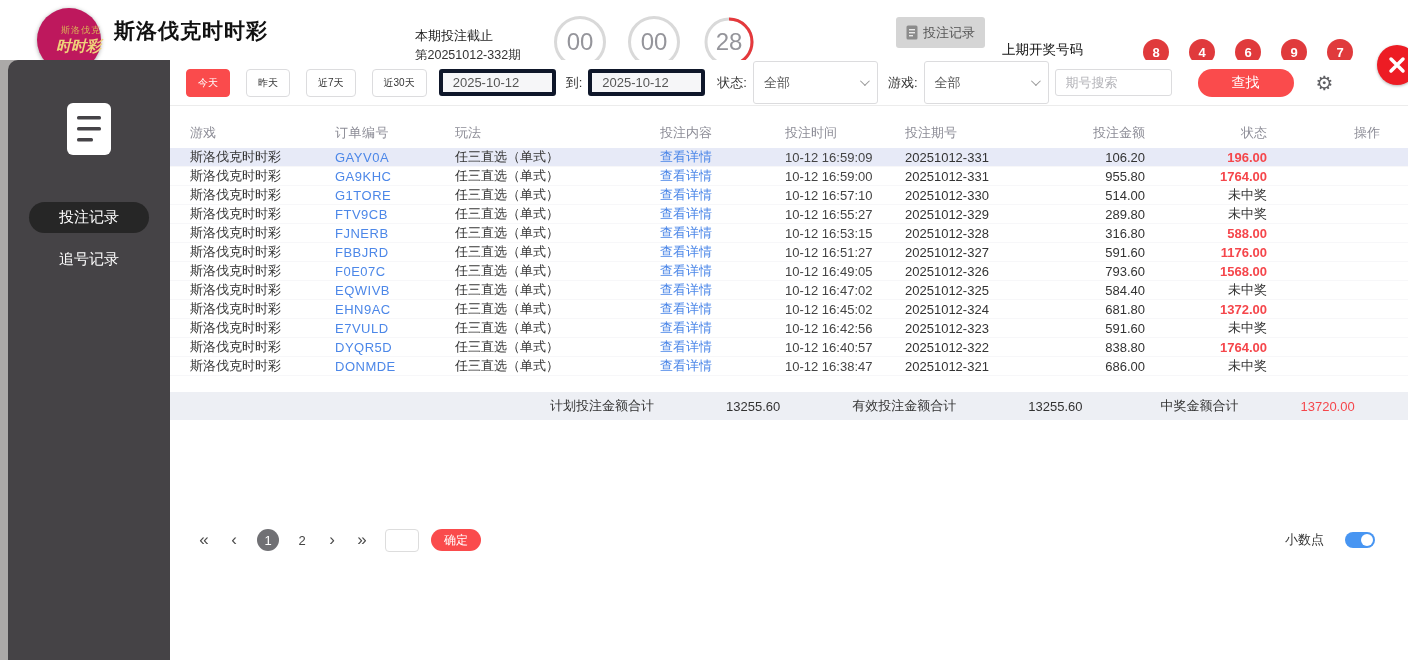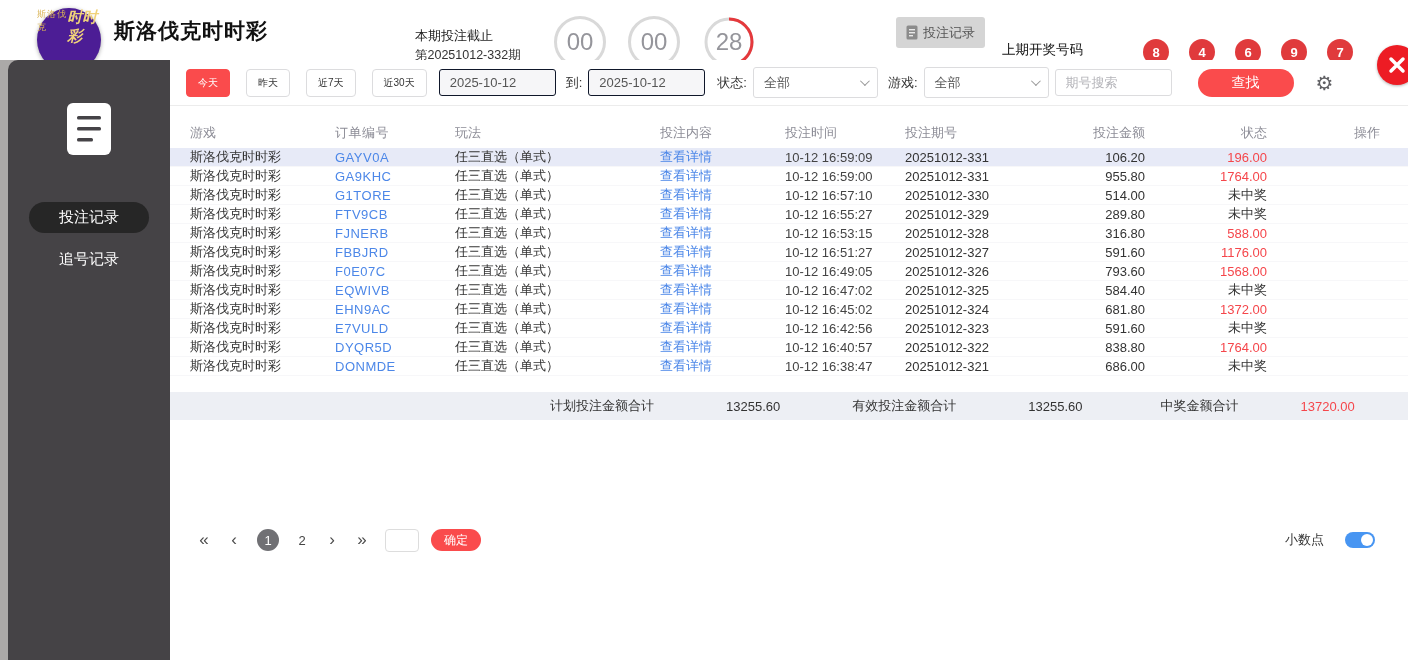--- a/index.html
+++ b/index.html
@@ -2,21 +2,21 @@
 <html><head>
 <meta charset="utf-8">
 <style>
   * { margin:0; padding:0; box-sizing:border-box; }
   html,body { width:1408px; height:660px; overflow:hidden; }
   body { font-family:"Liberation Sans","DejaVu Sans",sans-serif; background:#fff; position:relative; }
 
   
   .top-strip { position:absolute; inset:0; background:#fff; }
   .logo { position:absolute; left:37px; top:8px; width:64px; height:64px; border-radius:50%;
-          background:#4c1d95; display:flex; flex-direction:row; align-items:flex-start; justify-content:center;
+          background:#be185d; display:flex; flex-direction:column; align-items:flex-end; justify-content:center;
           box-shadow:0 1px 4px rgba(0,0,0,.35); }
   .logo .l1 { font-size:9px; color:#d9b355; letter-spacing:1px; }
   .logo .l2 { font-size:15px; color:#f0d27a; font-weight:bold; font-style:italic; }
   .page-title { position:absolute; left:114px; top:17px; font-size:21px; font-weight:700; color:#111; letter-spacing:1px; }
   .title-badge { position:absolute; left:116px; top:49px; background:#e8403f; color:#fff; font-size:10px;
                  padding:2px 6px; border-radius:2px; line-height:12px;margin-top:48px; }
   .deadline-label { position:absolute; left:415px; top:27px; font-size:13px; color:#222; }
   .deadline-period { position:absolute; left:415px; top:47px; font-size:12.5px; color:#333; }
 
   .count { position:absolute; top:16px; width:52px; height:52px; border-radius:50%;
@@ -47,26 +47,26 @@
   .side-item.active { background:#262626; }
   .side-item + .side-item { margin-top:14px; height:24px; }
 
   .content { flex:1; background:#fff; display:flex; flex-direction:column; min-width:0; }
 
   
   .filterbar { flex:0 0 46px; display:flex; align-items:center; border-bottom:1px solid #ececec; }
   .qbtn { margin-left:16px; height:28px; padding:0 11px; font-size:10px; color:#333;
           background:#fff; border:1px solid #dcdcde; border-radius:4px; cursor:pointer; }
   .qbtn.active { background:#fa4b4c; border-color:#fa4b4c; color:#fff; }
-  .dinput { margin-left:12px; width:117px; height:27px; background:#f6f6f8; border:1px solid #0f172a;
+  .dinput { margin-left:12px; width:117px; height:27px; background:#f6f6f8; border:4px solid #0f172a;
             border-radius:3px; padding:0 10px; font-size:13px; color:#555; }
   .dinput.second { margin-left:6px; }
   .flabel { margin-left:10px; font-size:13px; color:#333; }
   .flabel.tight { margin-left:12px; }
-  .sel { margin-left:6px; width:125px; height:31px; border:1px solid #dcdcde; border-radius:3px;
+  .sel { margin-left:6px; width:125px; height:43px; border:1px solid #dcdcde; border-radius:3px;
          background:#fff; display:flex; align-items:center; padding:0 10px; font-size:13px; color:#555; cursor:pointer; }
   .chev { margin-left:auto; width:7px; height:7px; border-right:1.5px solid #999; border-bottom:1.5px solid #999;
           transform:rotate(45deg) translateY(-2px); }
   .searchin { margin-left:6px; width:117px; height:27px; border:1px solid #dcdcde; border-radius:3px;
               padding:0 10px; font-size:13px; color:#333; }
   .searchin::placeholder { color:#b3b3b8; }
   .find-btn { margin-left:26px; height:28px; padding:0 34px; background:#fa4b4c; color:#fff;
               border:none; border-radius:15px; font-size:14px; cursor:pointer; }
   .gear { margin-left:22px; font-size:20px; color:#5f5f63; cursor:pointer; line-height:1; }
 
@@ -79,21 +79,21 @@
   .c-order   { flex:0 0 120px; letter-spacing:.5px; }
   .c-play    { flex:0 0 205px; }
   .c-content { flex:0 0 125px; }
   .c-time    { flex:0 0 120px; color:#444; }
   .c-period  { flex:0 0 155px; }
   .c-amount  { flex:0 0 85px;  text-align:right; }
   .c-status  { flex:0 0 122px; text-align:right; }
   .c-action  { flex:1; text-align:right; padding-right:28px; }
   .thead .c-time { color:#8c8c96; }
   .link { color:#4c87e8; cursor:pointer; }
-  .win  { color:#f5464b; }
+  .win  { color:#f5464b;font-weight:bold; }
 
   
   .summary { margin-top:16px; flex:0 0 28px; background:#edeff4; display:flex; align-items:center;
              font-size:13px; color:#333; }
   .s-l1 { margin-left:380px; } .s-v1 { margin-left:72px; }
   .s-l2 { margin-left:72px; }  .s-v2 { margin-left:72px; }
   .s-l3 { margin-left:78px; }  .s-v3 { margin-left:62px; color:#f5464b; }
 
   
   .pager { flex:1; display:flex; align-items:center; padding-left:27px; }

